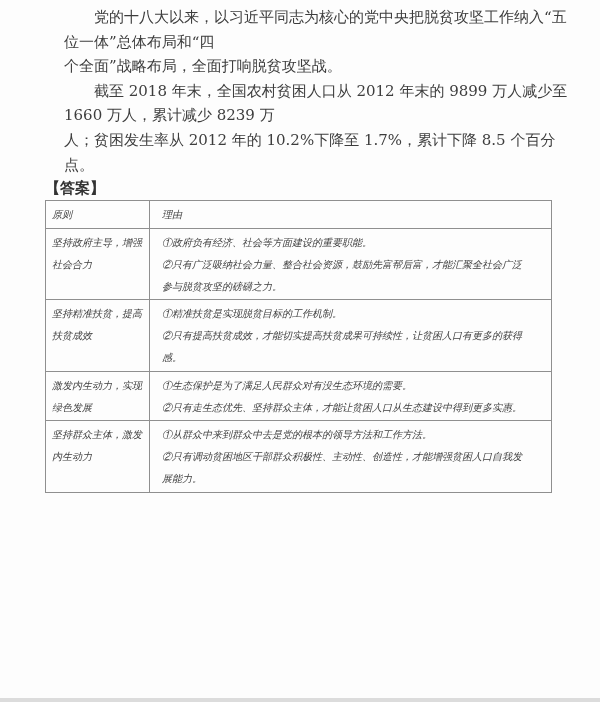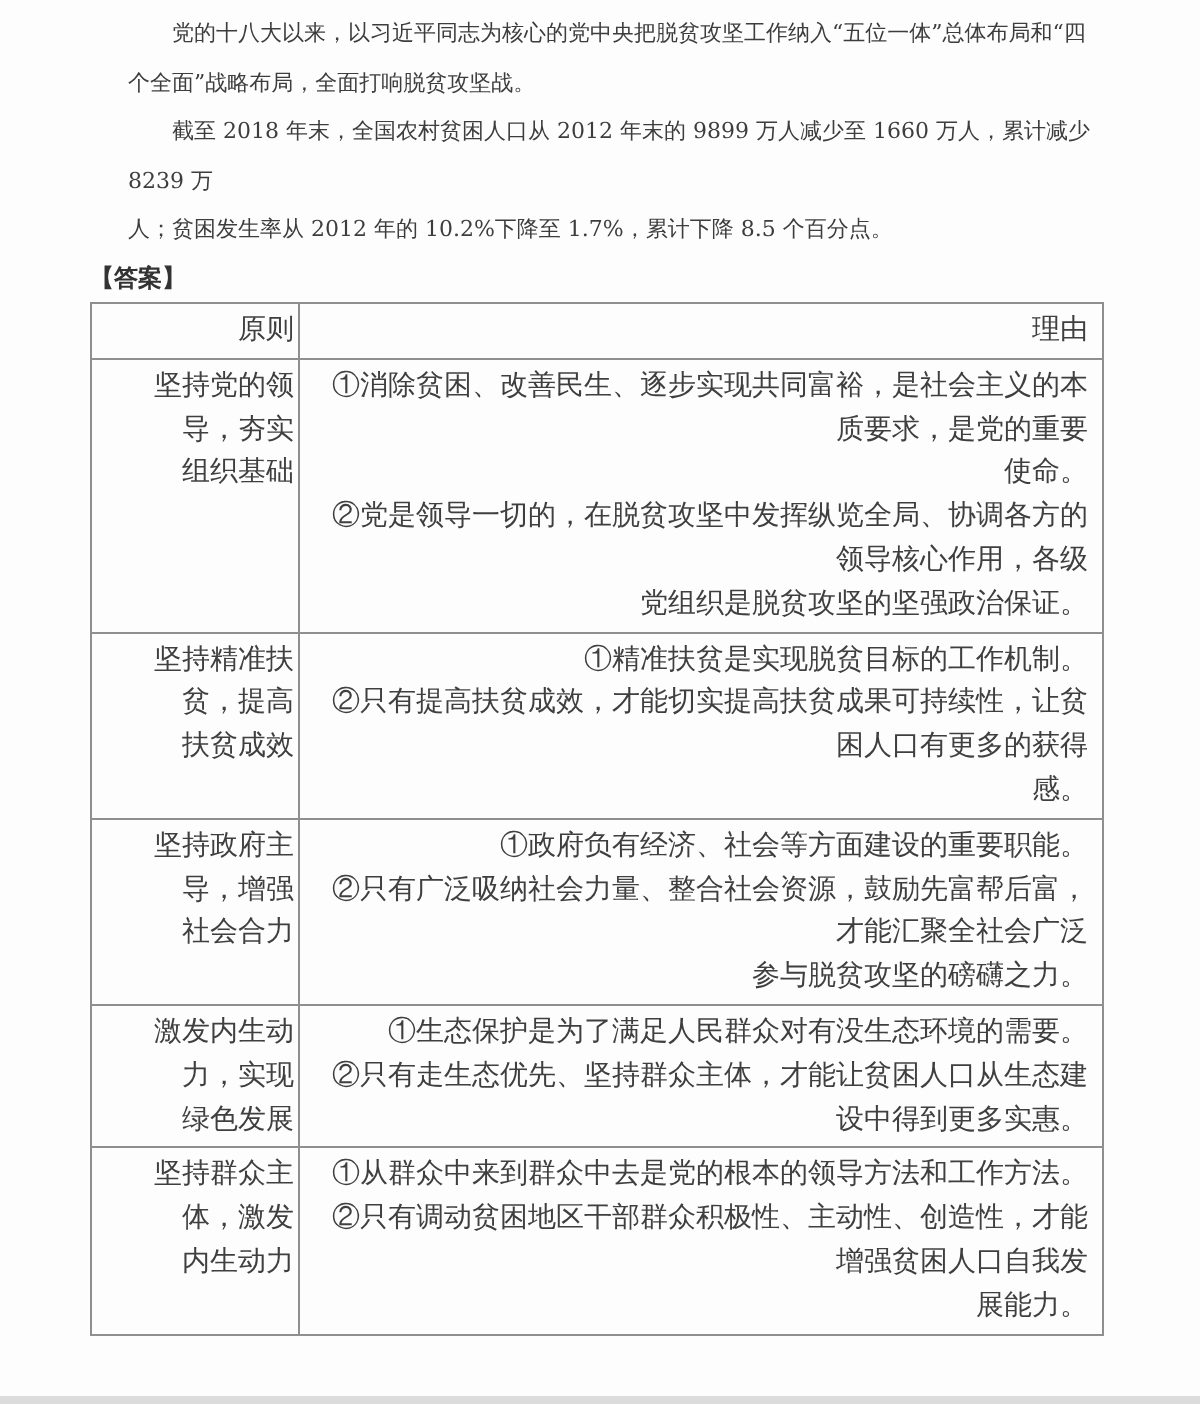--- a/index.html
+++ b/index.html
@@ -13,54 +13,55 @@
     position: relative;
     width: 600px; height: 702px;
     box-sizing: border-box;
     padding: 5px 48px 0 45px;
     overflow: hidden;
     background: #fdfdfd;
   }
   .paragraphs {
     margin-left: 19px;
     margin-right: -18px;
-    font-size: 11px;
+    font-size: 15px;
     line-height: 24.6px;
     color: #3d3d3d;
   }
   .para {
     margin: 0;
     white-space: pre-line;
     text-indent: 2em;
   }
   .answer-label {
     margin-top: 1px;
-    font-size: 12px;
+    font-size: 15px;
     font-weight: bold;
     line-height: 20px;
     color: #333333;
   }
   table.answer-table {
     margin-top: 2px;
     border-collapse: collapse;
     width: 100%;
     table-layout: fixed;
   }
   table.answer-table col.c1 { width: 104px; }
   table.answer-table th,
   table.answer-table td {
     border: 1px solid #8f8f8f;
     vertical-align: top;
     font-weight: normal;
-    text-align: right;
-    font-size: 14px;
+    text-align: left;
+    font-size: 10px;
     line-height: 21.8px;
     color: #3f3f3f;
     white-space: pre-line;
     overflow: hidden;
+    font-style: italic;
   }
   th.principle, td.principle { padding: 3px 2px 2px 6px; }
   th.reason,    td.reason    { padding: 3px 7px 2px 12px; }
   .bottom-edge {
     position: absolute;
     left: 0; right: 0; bottom: 0;
     height: 4px;
     background: #dcdcdc;
   }
 </style>
@@ -84,40 +85,32 @@
       <col class="c2">
     </colgroup>
     <thead>
       <tr>
         <th class="principle">原则</th>
         <th class="reason">理由</th>
       </tr>
     </thead>
     <tbody>
         <tr>
-          <td class="principle">坚持党的领导，夯实
-组织基础</td>
-          <td class="reason">①消除贫困、改善民生、逐步实现共同富裕，是社会主义的本质要求，是党的重要
-使命。
-②党是领导一切的，在脱贫攻坚中发挥纵览全局、协调各方的领导核心作用，各级
-党组织是脱贫攻坚的坚强政治保证。</td>
+          <td class="principle">坚持政府主导，增强
+社会合力</td>
+          <td class="reason">①政府负有经济、社会等方面建设的重要职能。
+②只有广泛吸纳社会力量、整合社会资源，鼓励先富帮后富，才能汇聚全社会广泛
+参与脱贫攻坚的磅礴之力。</td>
         </tr>
         <tr>
           <td class="principle">坚持精准扶贫，提高
 扶贫成效</td>
           <td class="reason">①精准扶贫是实现脱贫目标的工作机制。
 ②只有提高扶贫成效，才能切实提高扶贫成果可持续性，让贫困人口有更多的获得
 感。</td>
-        </tr>
-        <tr>
-          <td class="principle">坚持政府主导，增强
-社会合力</td>
-          <td class="reason">①政府负有经济、社会等方面建设的重要职能。
-②只有广泛吸纳社会力量、整合社会资源，鼓励先富帮后富，才能汇聚全社会广泛
-参与脱贫攻坚的磅礴之力。</td>
         </tr>
         <tr>
           <td class="principle">激发内生动力，实现
 绿色发展</td>
           <td class="reason">①生态保护是为了满足人民群众对有没生态环境的需要。
 ②只有走生态优先、坚持群众主体，才能让贫困人口从生态建设中得到更多实惠。</td>
         </tr>
         <tr>
           <td class="principle">坚持群众主体，激发
 内生动力</td>

